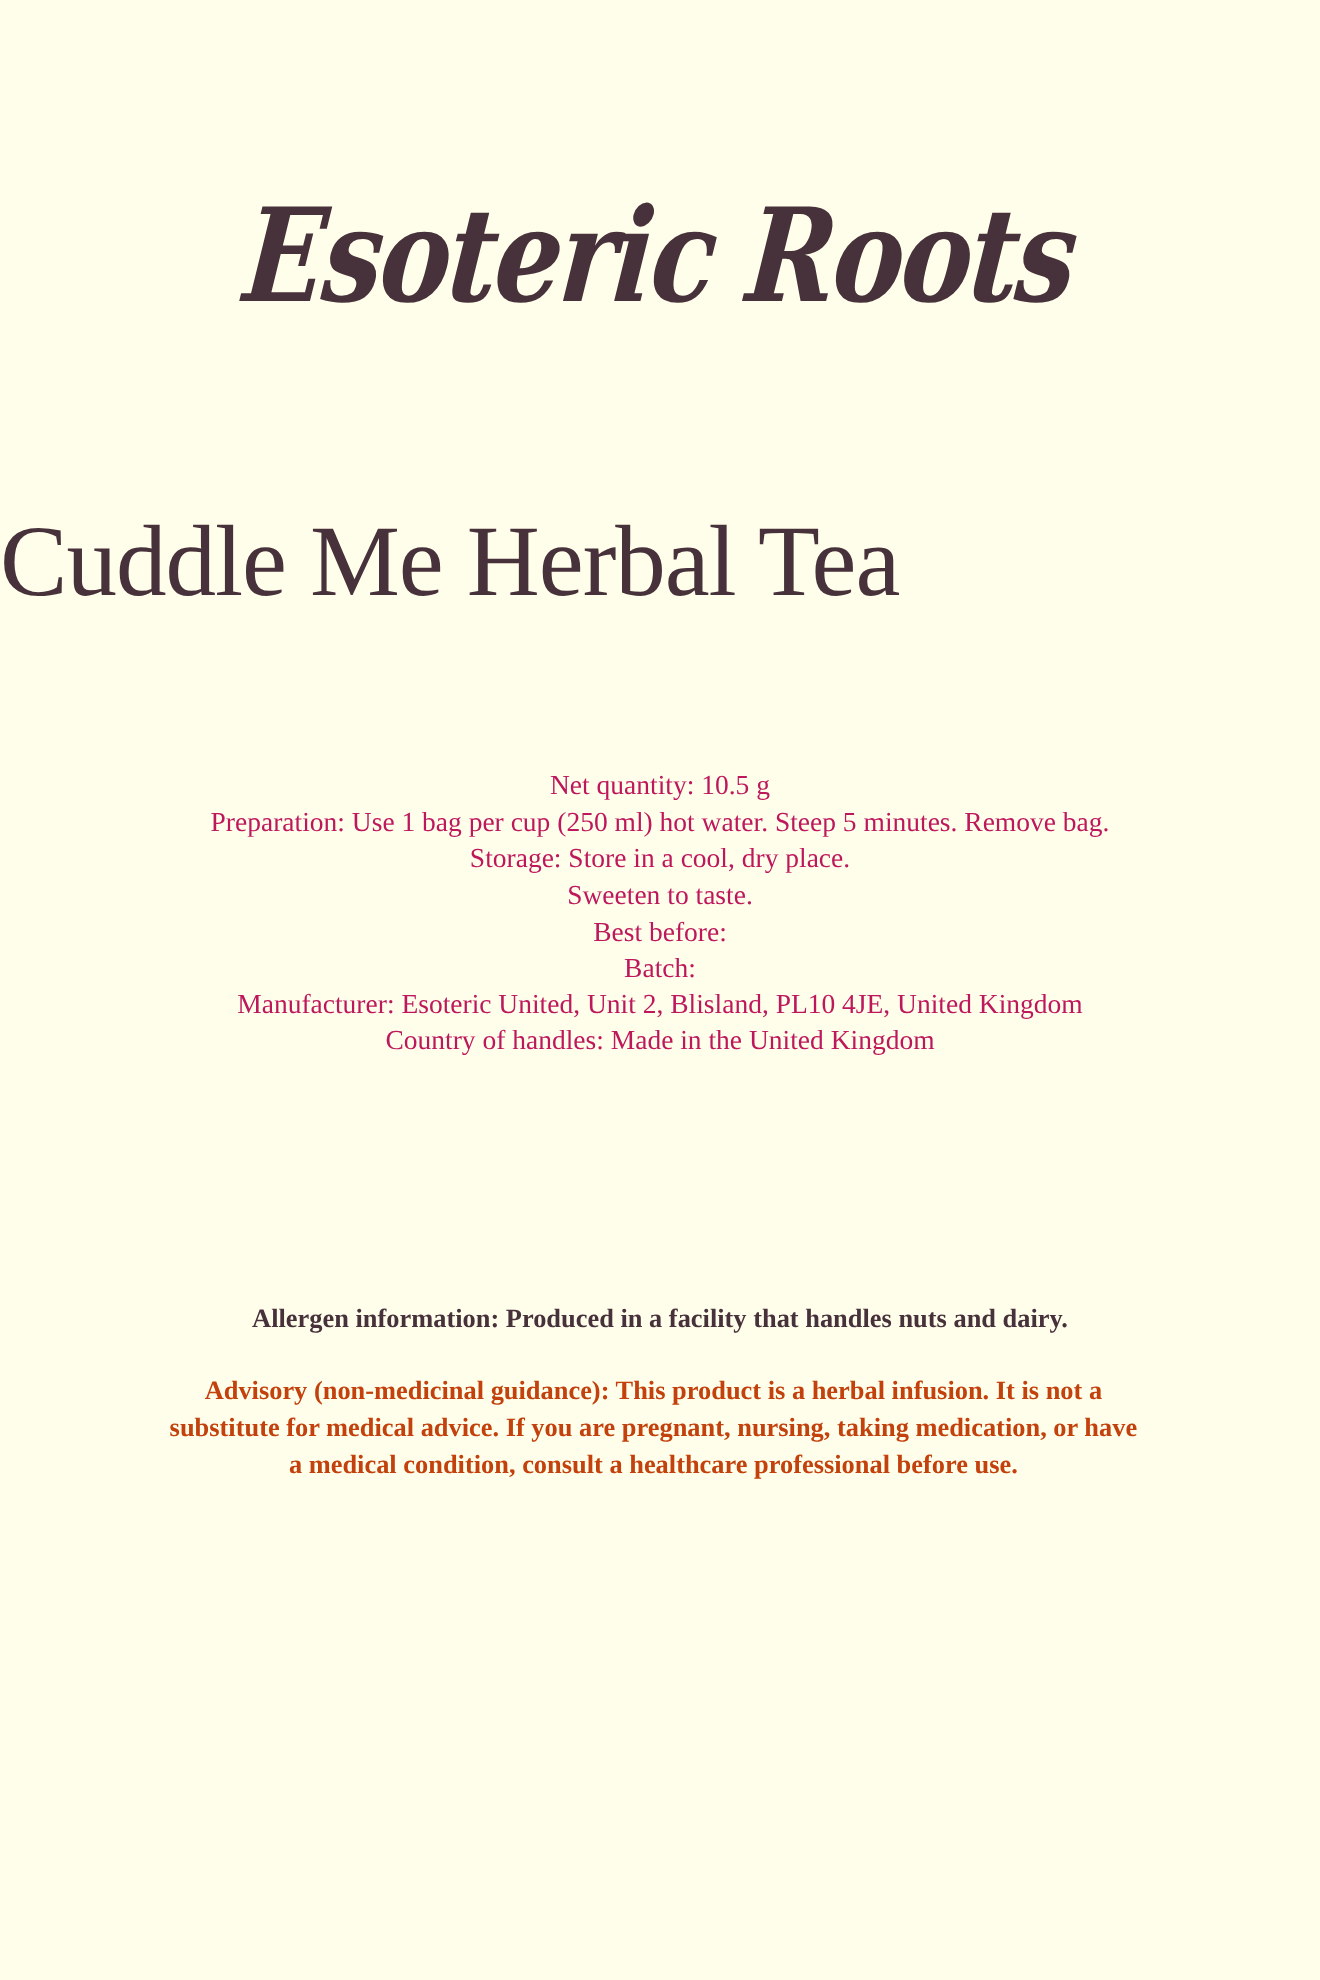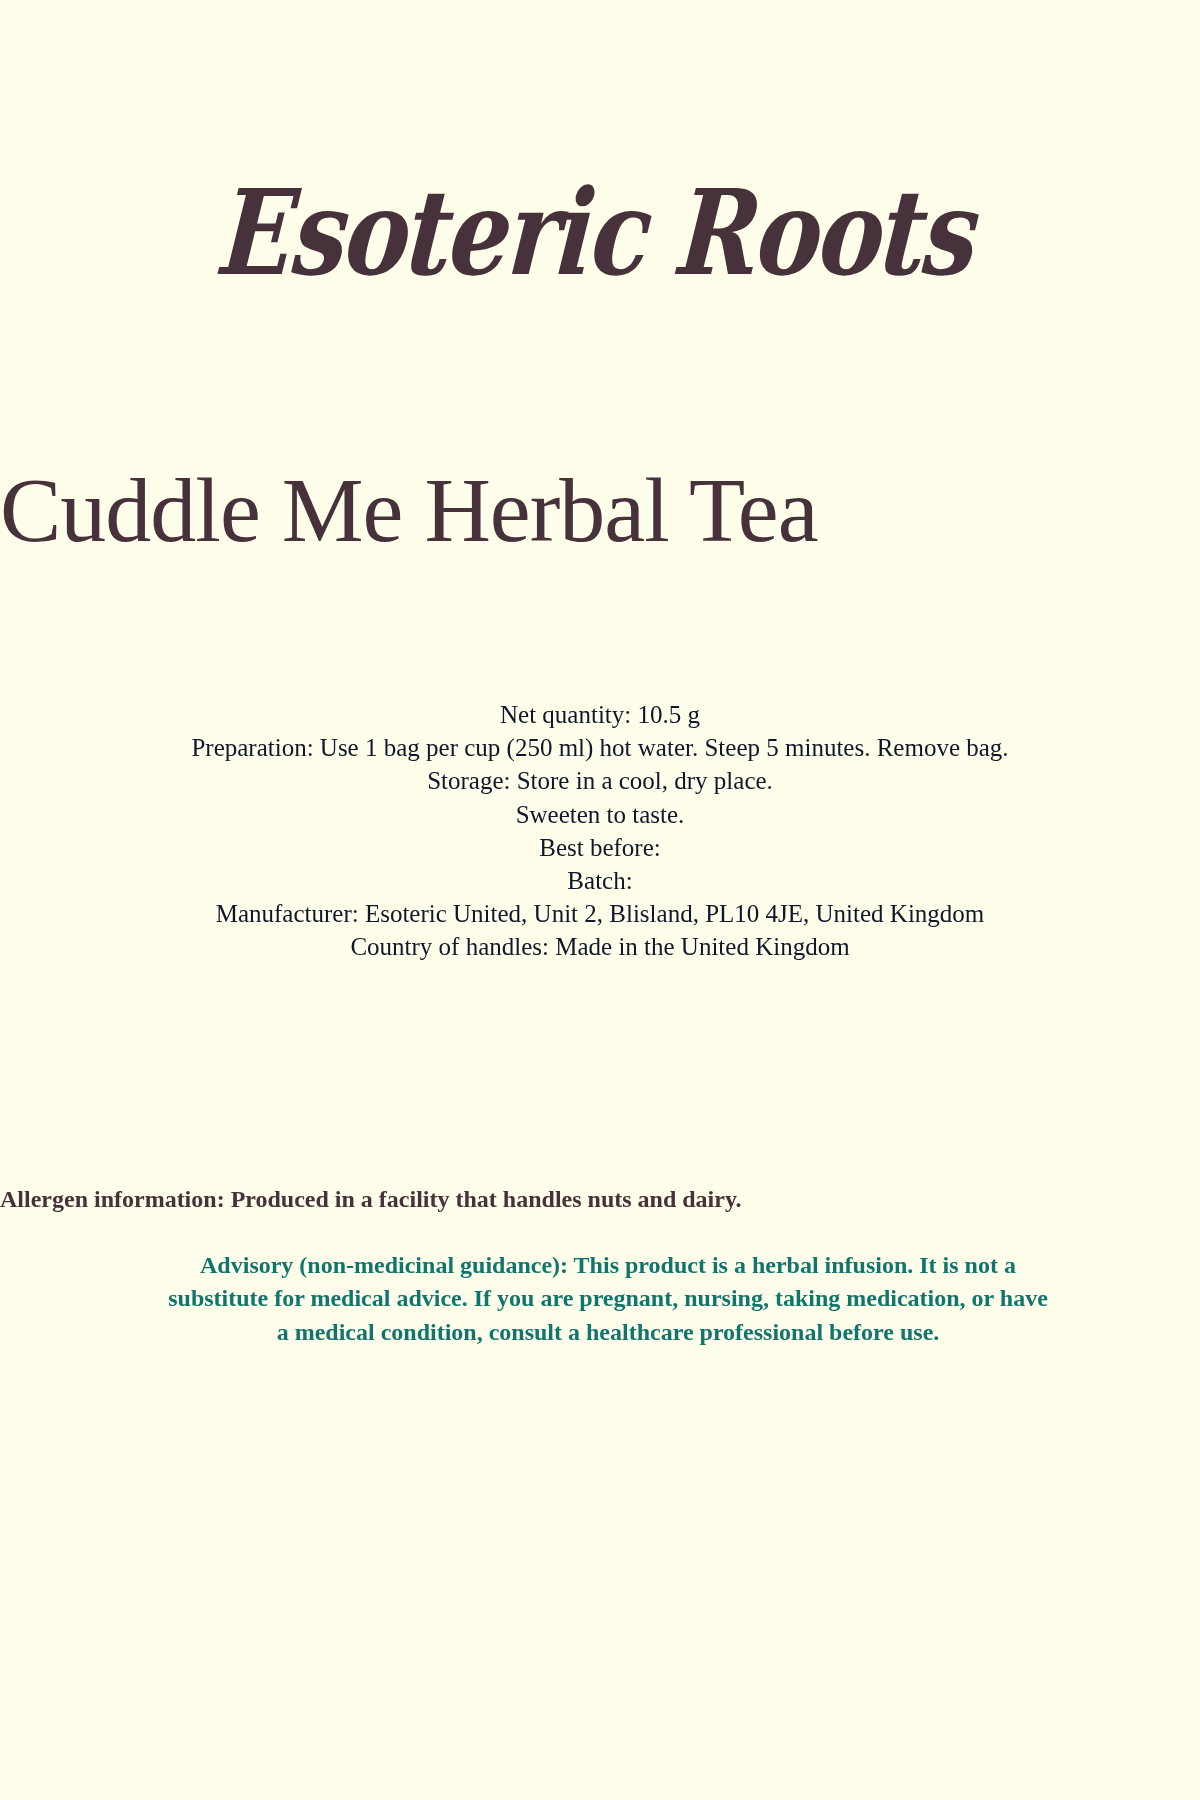--- a/index.html
+++ b/index.html
@@ -44,46 +44,46 @@
     }
     .info {
       position: absolute;
       top: 698px;
       left: 0;
       width: 1200px;
       text-align: center;
       font-family: "Liberation Serif", serif;
       font-size: 25px;
       line-height: 33.2px;
-      color: #0f172a;
+      color: #be185d;
     }
     .info div { white-space: nowrap; }
     .allergen {
       position: absolute;
       top: 1183px;
       left: 0;
       width: 1200px;
-      text-align: left;
+      text-align: center;
       font-family: "Liberation Serif", serif;
       font-weight: bold;
       font-size: 24px;
       line-height: 33px;
       color: #47313a;
     }
     .advisory {
       position: absolute;
       top: 1249px;
-      left: 168px;
+      left: 154px;
       width: 880px;
       text-align: center;
       font-family: "Liberation Serif", serif;
       font-weight: bold;
       font-size: 24px;
       line-height: 33.4px;
-      color: #0f766e;
+      color: #c2410c;
     }
   </style>
 </head>
 <body>
 
 <div class="logo">Esoteric Roots</div>
 
 <h1 class="title" style="margin:0;font-weight:normal;">Cuddle Me Herbal Tea</h1>
 
 <div class="info">

